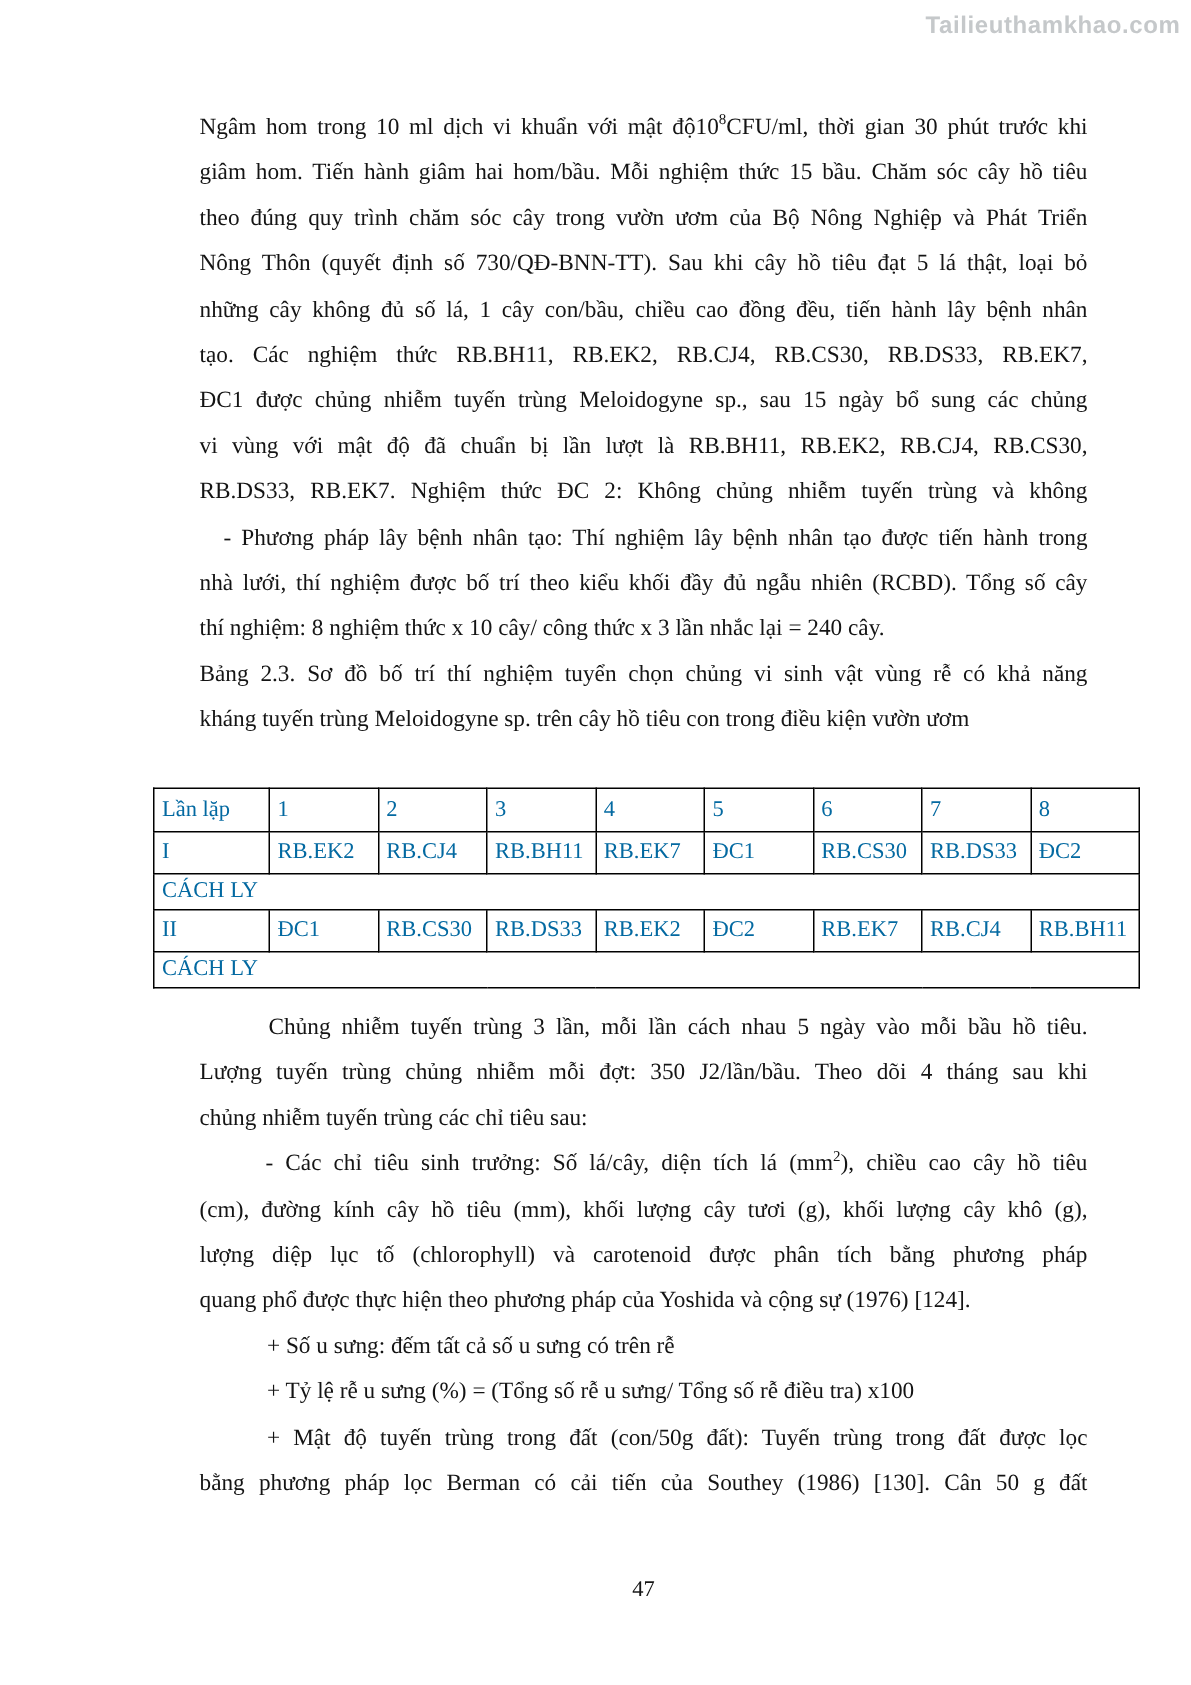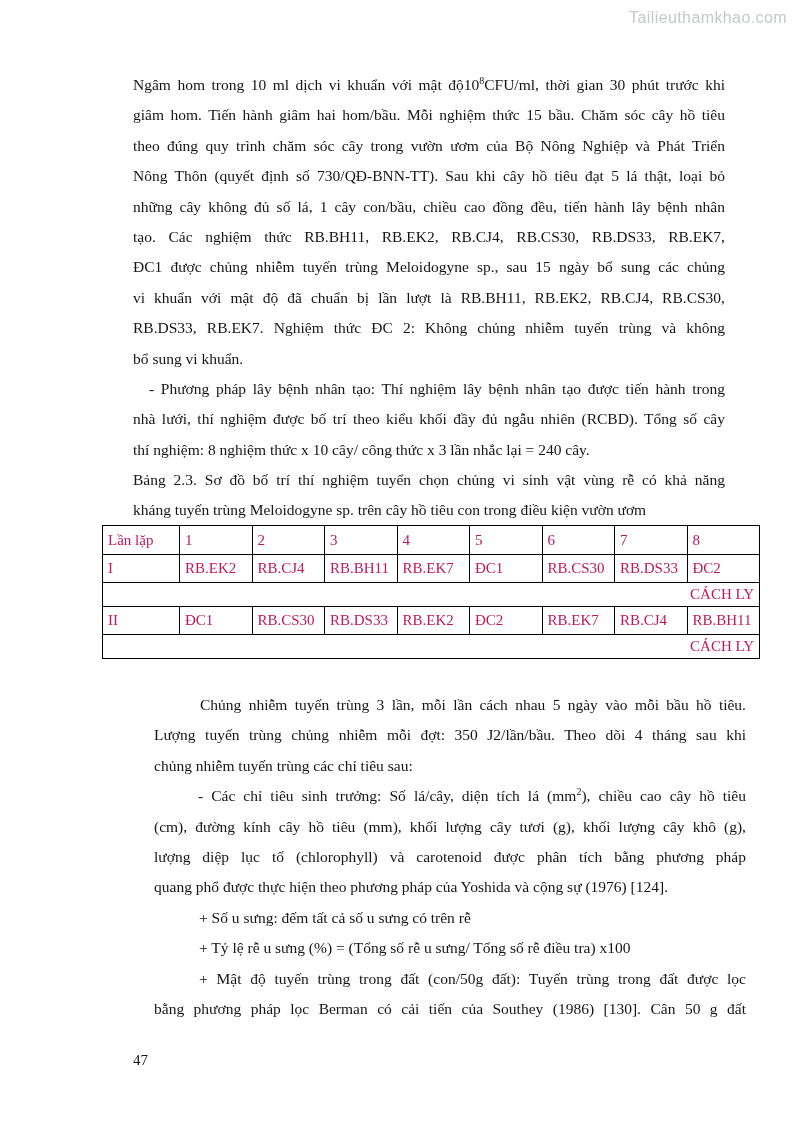--- a/index.html
+++ b/index.html
@@ -7,69 +7,68 @@
     position:relative;
     width:794px;height:1123px;
     background:#ffffff;
     color:#141414;
     font-family:"Liberation Serif", serif;
     overflow:hidden;
   }
   .watermark{
     position:absolute;top:9px;right:7px;
     font-family:"Liberation Sans", sans-serif;
-    font-size:16px;color:#c5c8ca;letter-spacing:.4px;
+    font-size:16px;color:#c5c8ca;letter-spacing:.4px;font-weight:bold;
   }
   .block{position:absolute;left:133px;width:592px;}
   #pre-table-block{top:70px;}
-  #post-table-block{top:690px;margin-left:21px;}
+  #post-table-block{top:670px;}
   .line{
     box-sizing:border-box;width:100%;
     font-size:15.5px;line-height:30.4px;height:30.4px;
     text-align:left;overflow:hidden;white-space:normal;
   }
   .line.j{text-align:justify;text-align-last:justify;}
   .line .it{}
   .line sup{font-size:10px;line-height:0;vertical-align:super;}
   table.layout-table{
     position:absolute;left:102px;top:525px;width:657px;
     border-collapse:collapse;table-layout:fixed;
-    font-size:15px;color:#be185d;
+    font-size:15px;color:#0369a1;
   }
   table.layout-table td{
     border:1px solid #000;
     padding:1px 5px;
     vertical-align:middle;
     white-space:nowrap;overflow:hidden;
   }
   tr.header-row td{height:26px;}
   tr.data-row td{height:25px;}
-  tr.span-row td{height:21px;text-align:right;}
+  tr.span-row td{height:21px;}
   .page-num{
     position:absolute;left:133px;top:1052px;width:592px;
-    font-size:15px;
+    text-align:center;font-size:15px;
   }
 </style>
 </head>
 <body>
 
 <div class="page">
   <div class="watermark">Tailieuthamkhao.com</div>
 
   <div class="block" id="pre-table-block">
       <div class="line j"><span>Ngâm hom trong 10 ml dịch vi khuẩn với mật độ10</span><sup>8</sup><span>CFU/ml, thời gian 30 phút trước khi</span></div>
       <div class="line j"><span>giâm hom. Tiến hành giâm hai hom/bầu. Mỗi nghiệm thức 15 bầu. Chăm sóc cây hồ tiêu</span></div>
       <div class="line j"><span>theo đúng quy trình chăm sóc cây trong vườn ươm của Bộ Nông Nghiệp và Phát Triển</span></div>
       <div class="line j"><span>Nông Thôn (quyết định số 730/QĐ-BNN-TT). Sau khi cây hồ tiêu đạt 5 lá thật, loại bỏ</span></div>
       <div class="line j"><span>những cây không đủ số lá, 1 cây con/bầu, chiều cao đồng đều, tiến hành lây bệnh nhân</span></div>
       <div class="line j"><span>tạo. Các nghiệm thức RB.BH11, RB.EK2, RB.CJ4, RB.CS30, RB.DS33, RB.EK7,</span></div>
       <div class="line j"><span>ĐC1 được chủng nhiễm tuyến trùng </span><span class="it">Meloidogyne</span><span> sp., sau 15 ngày bổ sung các chủng</span></div>
-      <div class="line j"><span>vi khuẩn với mật độ đã chuẩn bị lần lượt là RB.BH11, RB.EK2, RB.CJ4, RB.CS30,</span></div>
+      <div class="line j"><span>vi vùng với mật độ đã chuẩn bị lần lượt là RB.BH11, RB.EK2, RB.CJ4, RB.CS30,</span></div>
       <div class="line j"><span>RB.DS33, RB.EK7. Nghiệm thức ĐC 2: Không chủng nhiễm tuyến trùng và không</span></div>
-      <div class="line"><span>bổ sung vi khuẩn.</span></div>
       <div class="line j" style="padding-left: 16px;"><span class="it">- Phương pháp lây bệnh nhân tạo:</span><span> Thí nghiệm lây bệnh nhân tạo được tiến hành trong</span></div>
       <div class="line j"><span>nhà lưới, thí nghiệm được bố trí theo kiểu khối đầy đủ ngẫu nhiên (RCBD). Tổng số cây</span></div>
       <div class="line"><span>thí nghiệm: 8 nghiệm thức x 10 cây/ công thức x 3 lần nhắc lại = 240 cây.</span></div>
       <div class="line j"><span class="it">Bảng 2.3. Sơ đồ bố trí thí nghiệm tuyển chọn chủng vi sinh vật vùng rễ có khả năng</span></div>
       <div class="line"><span class="it">kháng tuyến trùng Meloidogyne sp. trên cây hồ tiêu con trong điều kiện vườn ươm</span></div>
     </div>
 
   <table class="layout-table">
       <colgroup>
         <col style="width: 77px;">

